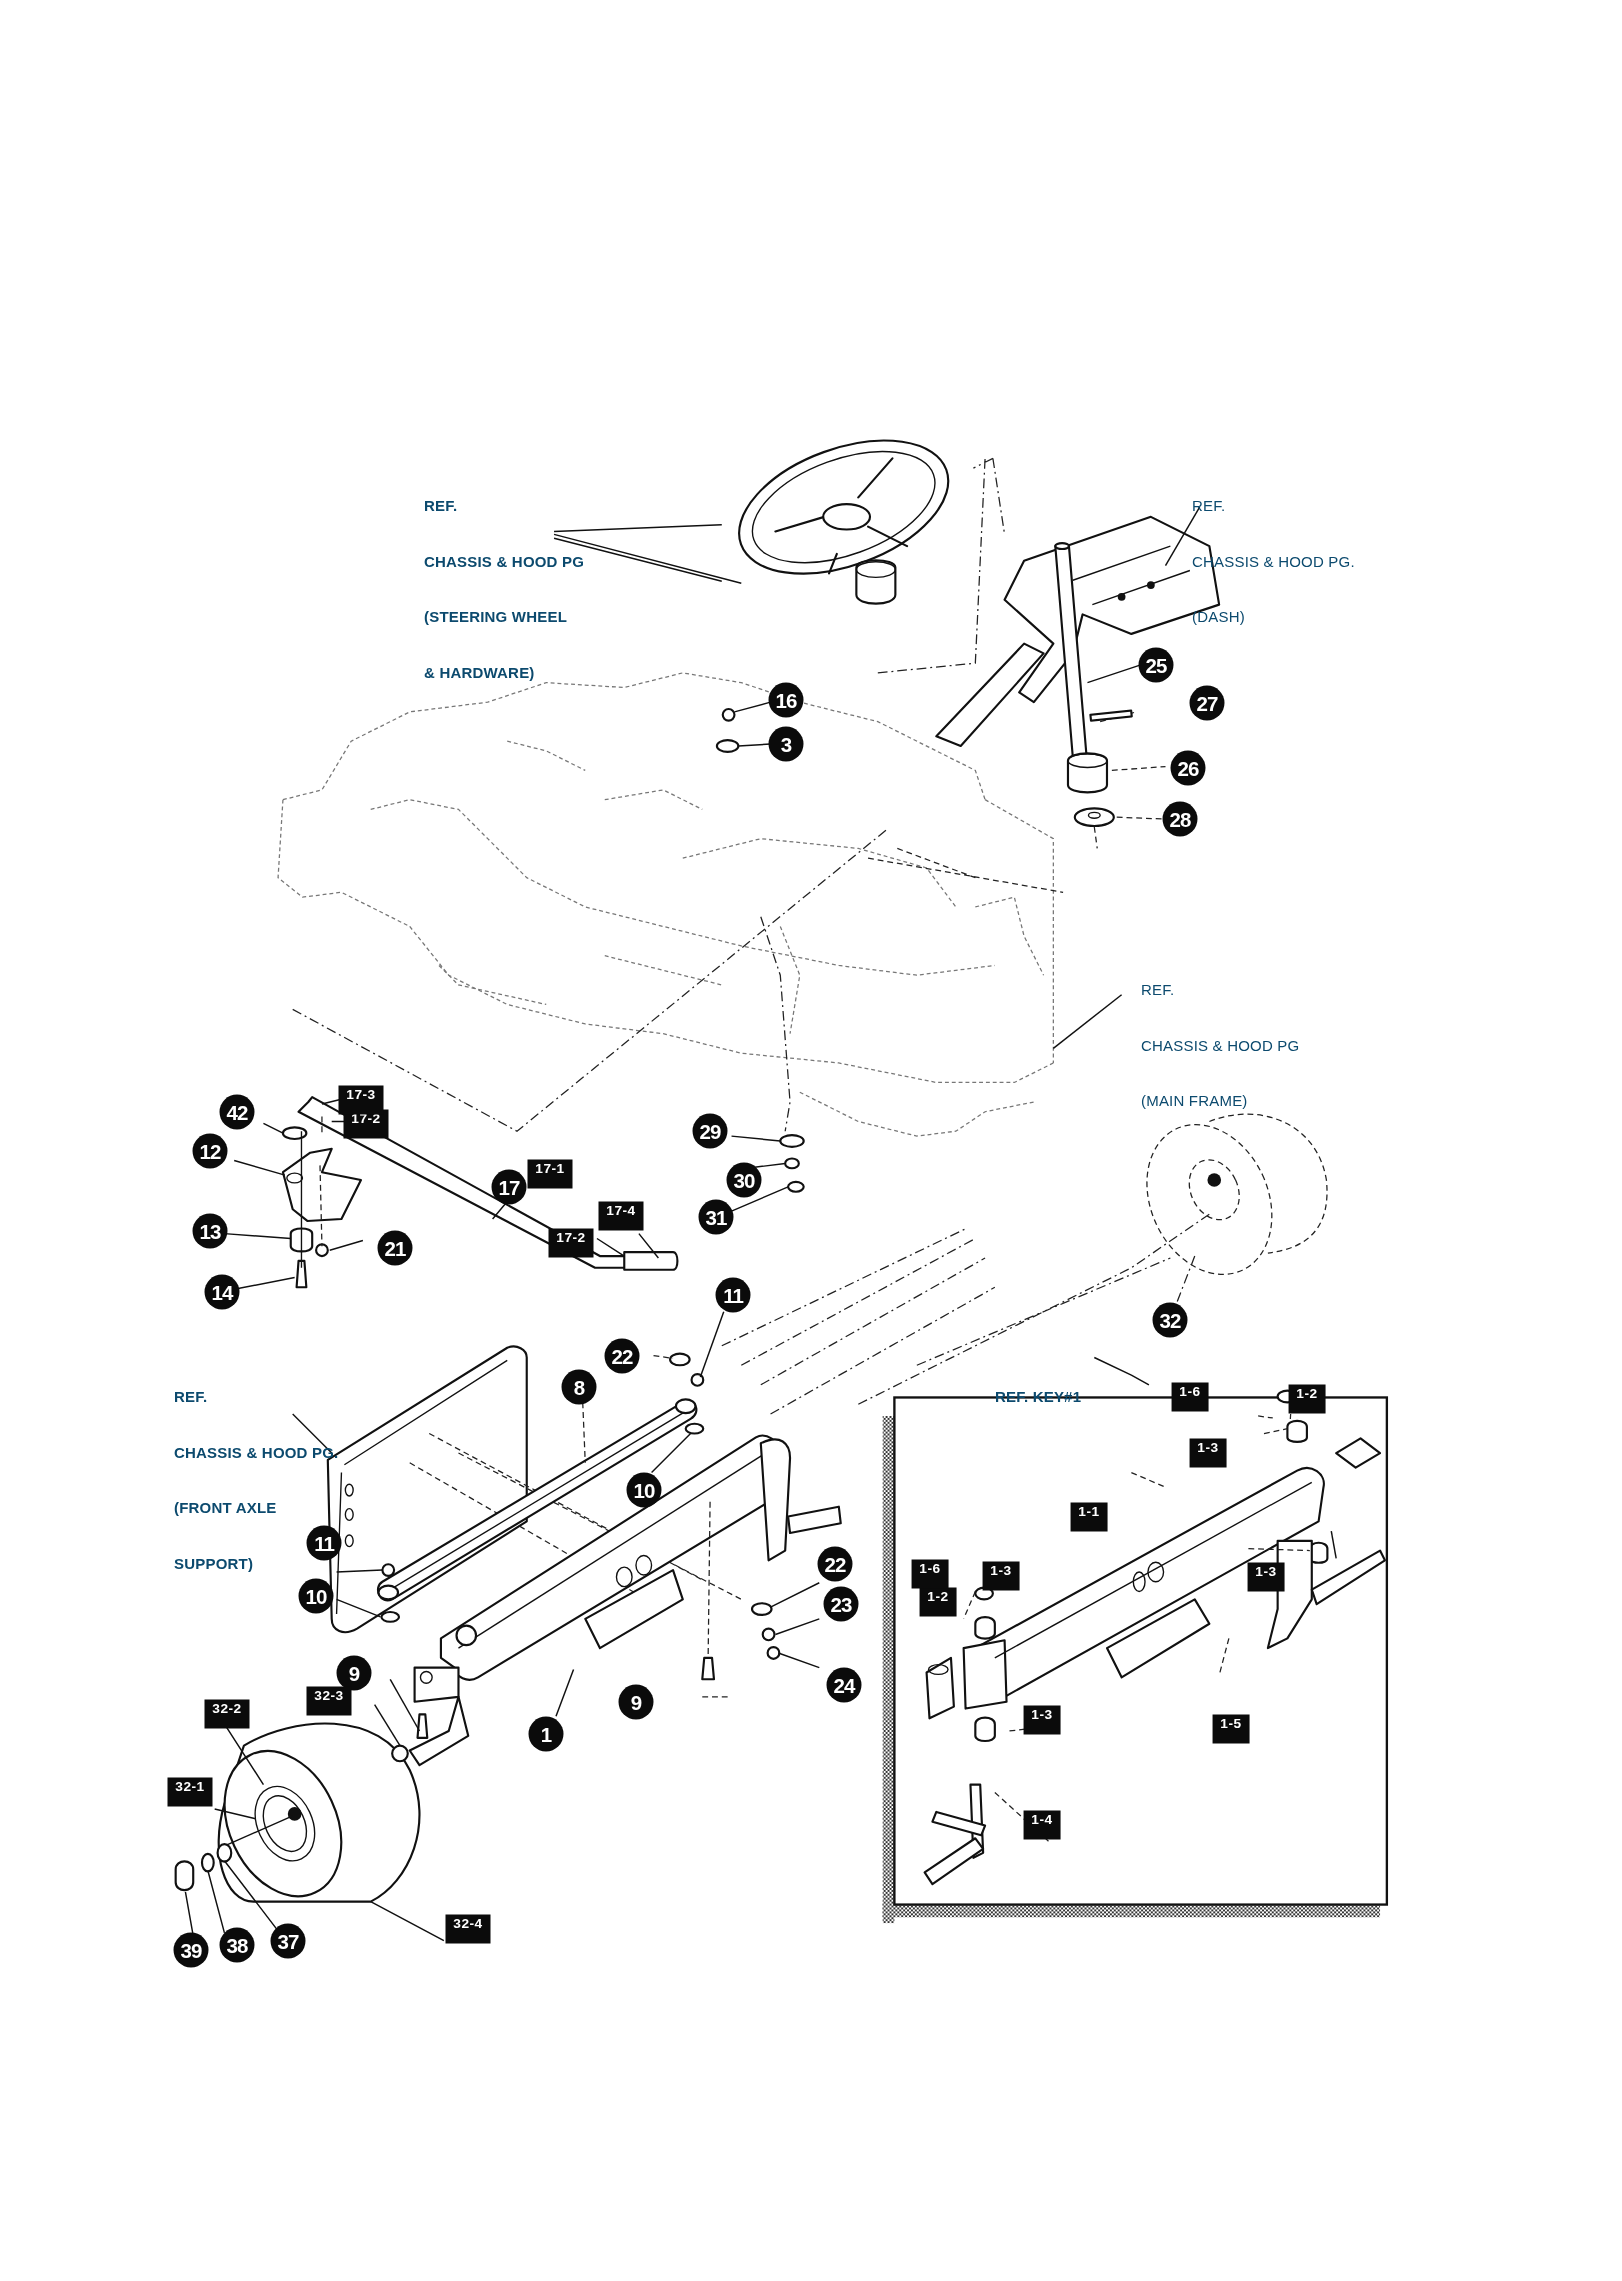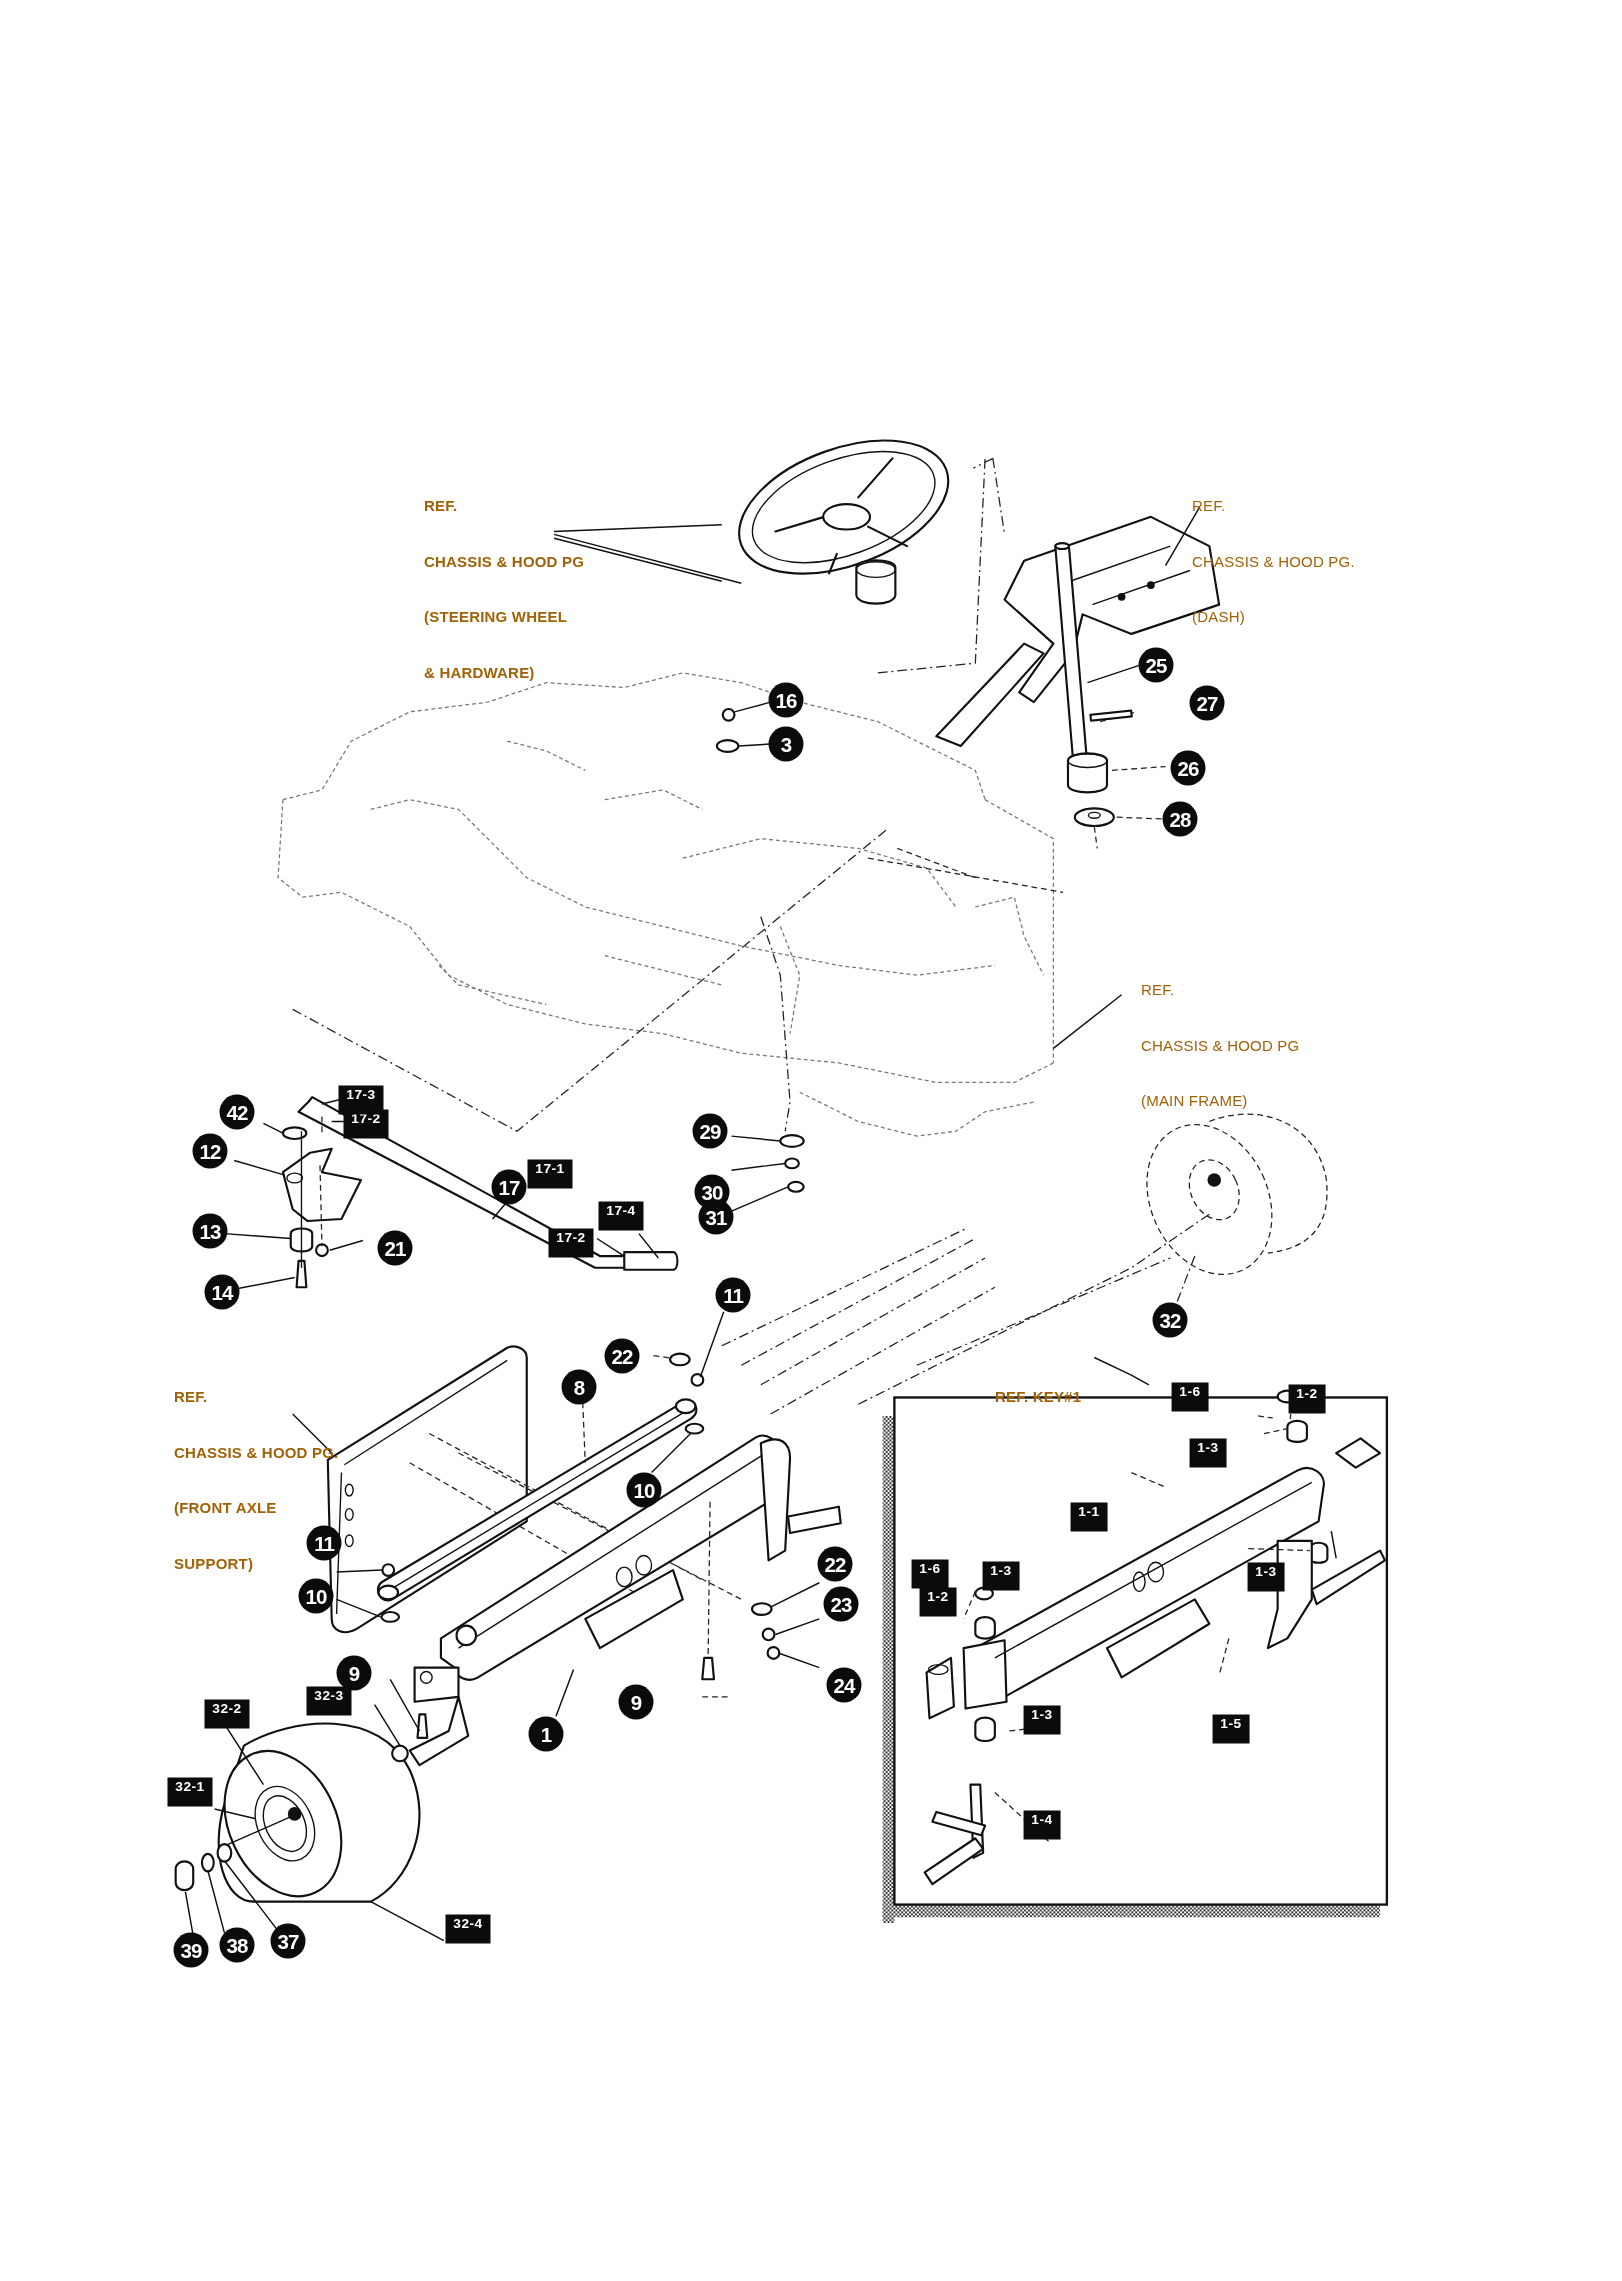--- a/index.html
+++ b/index.html
@@ -1,20 +1,20 @@
 <!DOCTYPE html>
 <html><head>
 <meta charset="utf-8">
 <style>
   html, body { margin: 0; padding: 0; background: #ffffff; }
   body { width: 1623px; height: 2281px; position: relative; overflow: hidden;
          font-family: "Liberation Sans", sans-serif; }
   #art { position: absolute; left: 0; top: 0; width: 1623px; height: 2281px; }
   .ref-note { position: absolute; font-family: "Liberation Sans", sans-serif;
-              font-weight: bold; font-size: 15px; line-height: 18.5px; color: #a16207;
+              font-weight: bold; font-size: 15px; line-height: 18.5px; color: #0c4a6e;
               white-space: pre; letter-spacing: 0.2px; }
   .ref-note.light { font-weight: normal; }
   .ref-note span { display: block; }
   .callout { position: absolute; width: 35px; height: 35px; border-radius: 50%;
              background: #0b0b0b; color: #fff; font-family: "Liberation Sans", sans-serif;
              font-weight: bold; font-size: 20.5px; line-height: 35px; text-align: center;
              letter-spacing: -1px; transform: translate(-50%, -50%); }
   .subtag { position: absolute; background: #0b0b0b; color: #fff;
             font-family: "Liberation Sans", sans-serif; font-weight: bold; font-size: 13.7px;
             line-height: 17.6px; height: 29px; padding: 0 7.8px; transform: translate(-50%, -50%);
@@ -280,21 +280,21 @@
 <div class="callout" style="left:395px;top:1248px;">21</div>
 <div class="callout" style="left:622px;top:1356px;">22</div>
 <div class="callout" style="left:835px;top:1564px;">22</div>
 <div class="callout" style="left:841px;top:1604px;">23</div>
 <div class="callout" style="left:844px;top:1685px;">24</div>
 <div class="callout" style="left:1156px;top:665px;">25</div>
 <div class="callout" style="left:1188px;top:768px;">26</div>
 <div class="callout" style="left:1207px;top:703px;">27</div>
 <div class="callout" style="left:1180px;top:819px;">28</div>
 <div class="callout" style="left:710px;top:1131px;">29</div>
-<div class="callout" style="left:712px;top:1180px;margin-top:12px;">30</div>
+<div class="callout" style="left:744px;top:1180px;">30</div>
 <div class="callout" style="left:716px;top:1217px;">31</div>
 <div class="callout" style="left:1170px;top:1320px;">32</div>
 <div class="callout" style="left:288px;top:1941px;">37</div>
 <div class="callout" style="left:237px;top:1945px;">38</div>
 <div class="callout" style="left:191px;top:1950px;">39</div>
 <div class="callout" style="left:237px;top:1112px;">42</div>
 
 <div class="subtag" style="left:550px;top:1174px;">17-1</div>
 <div class="subtag" style="left:366px;top:1124px;">17-2</div>
 <div class="subtag" style="left:571px;top:1243px;">17-2</div>

